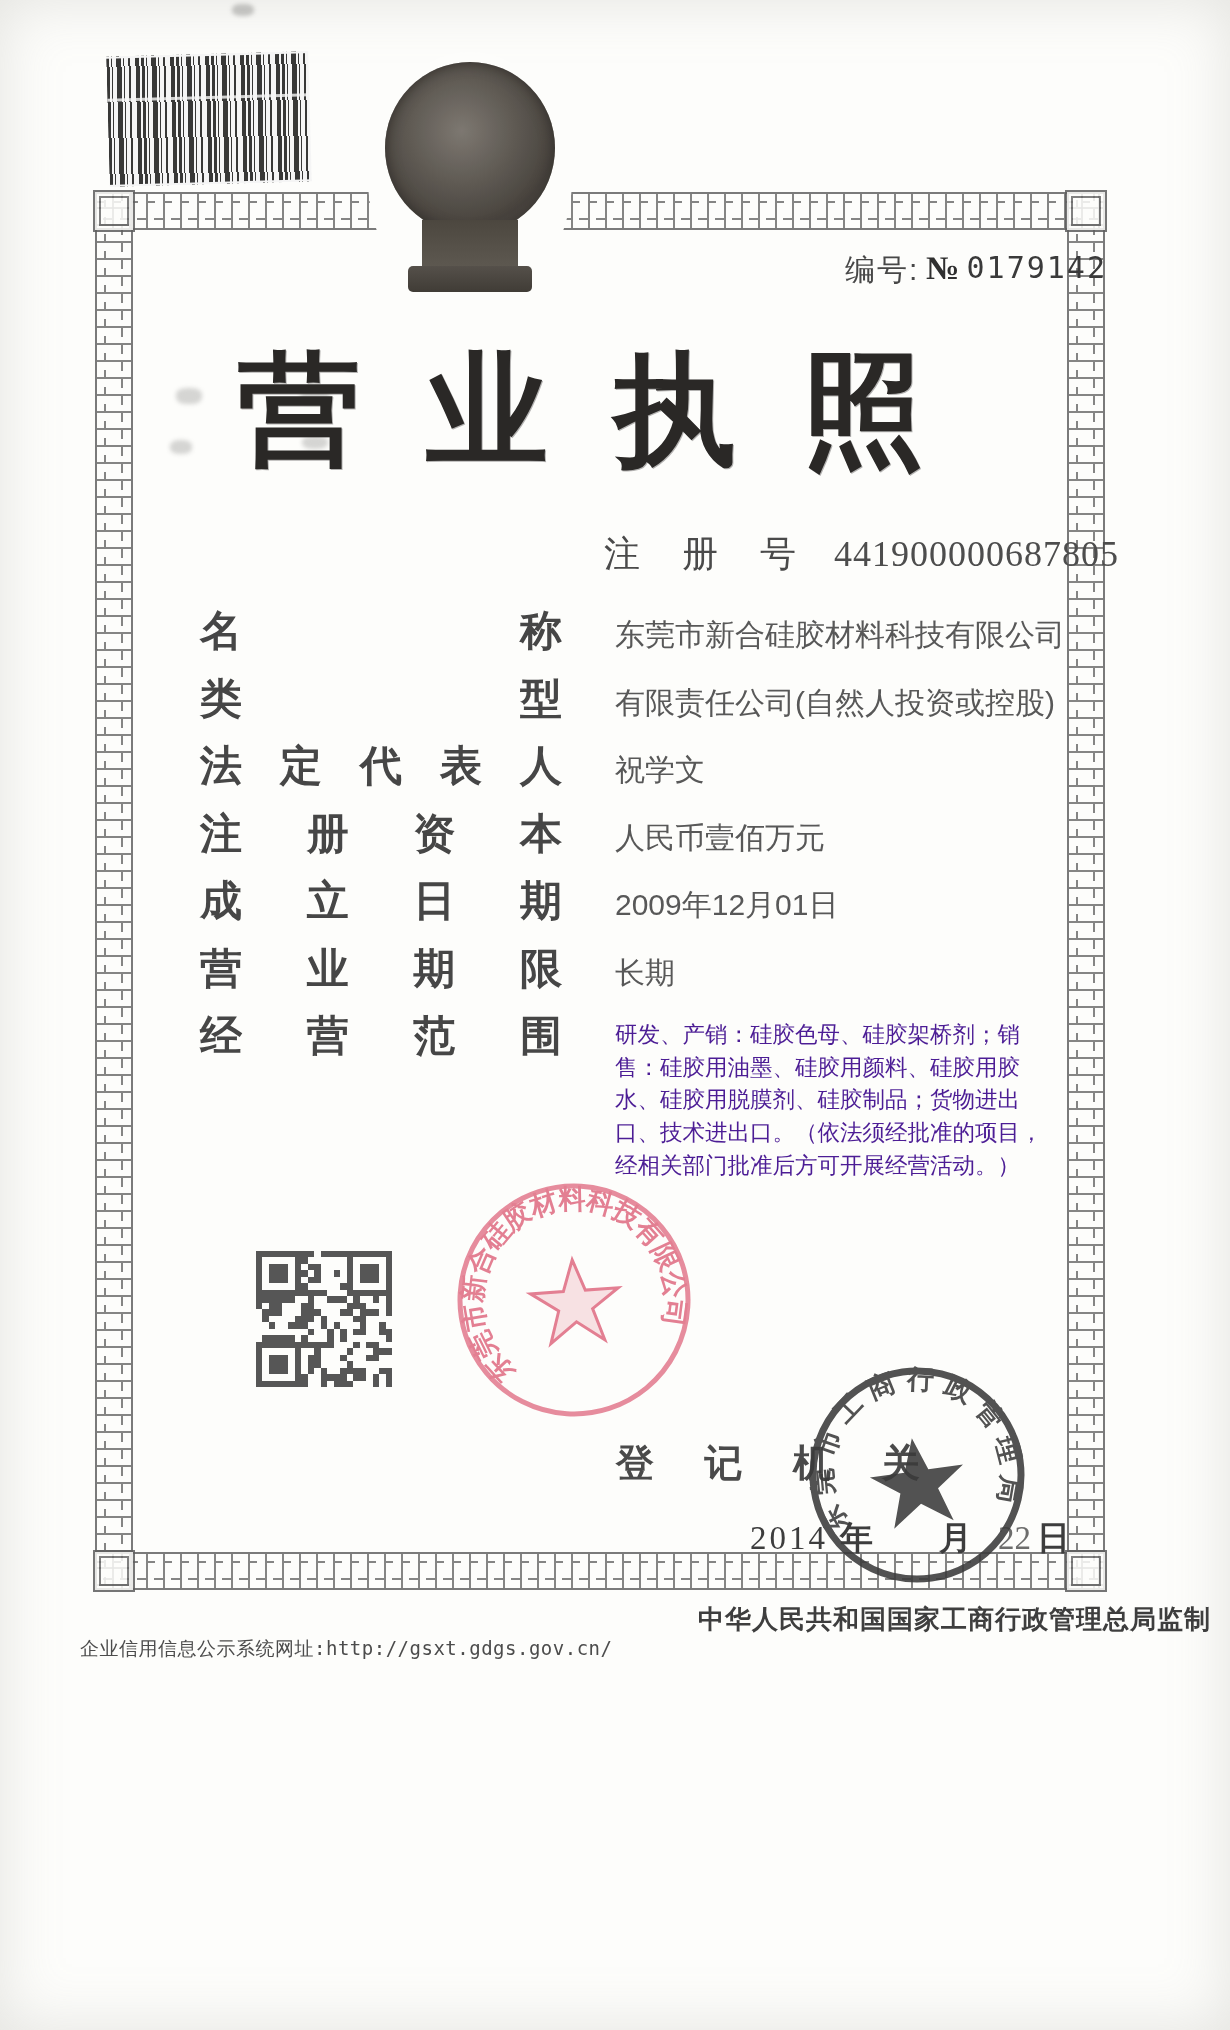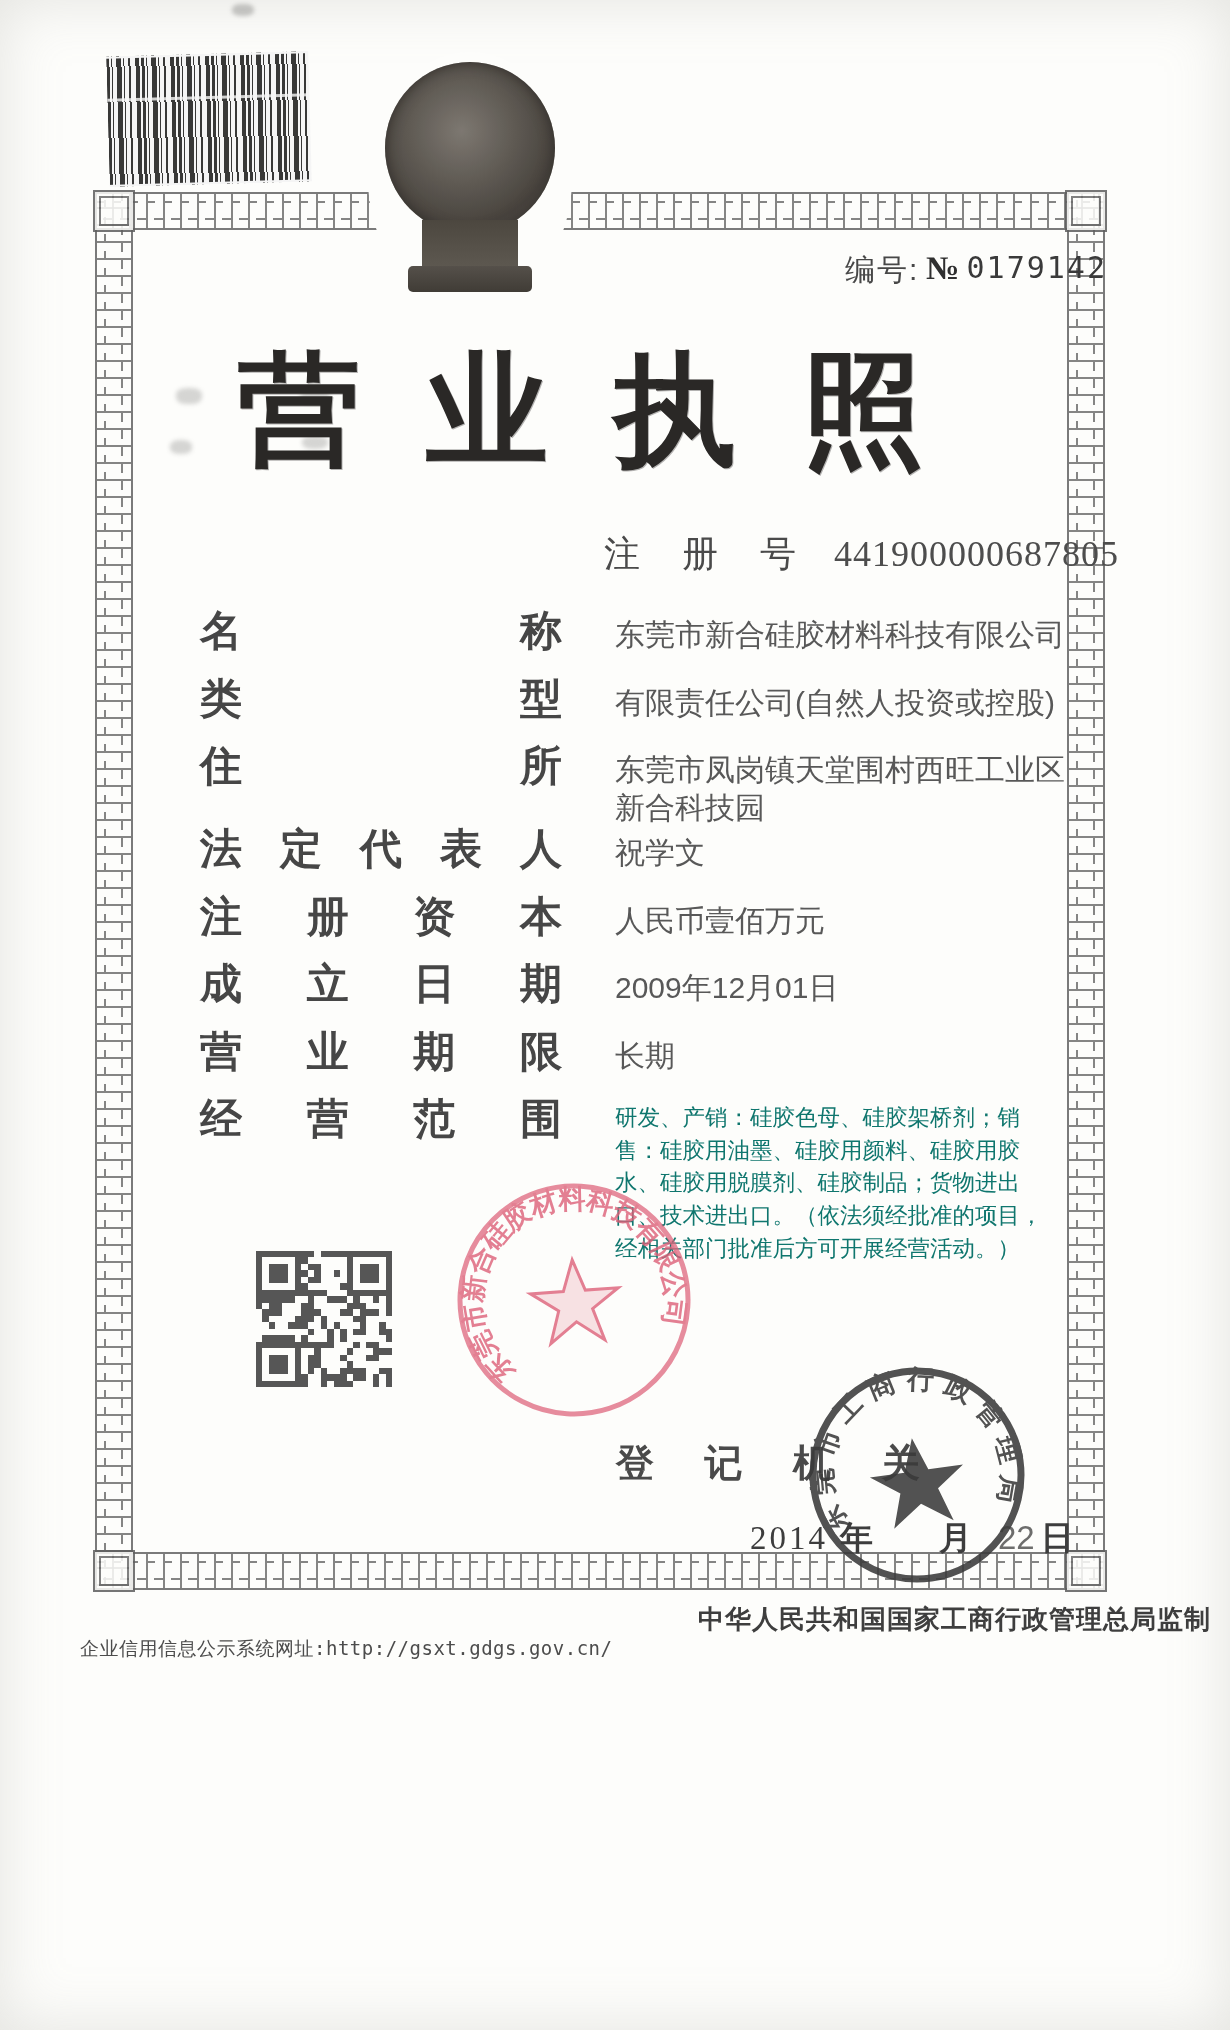--- a/index.html
+++ b/index.html
@@ -76,39 +76,39 @@
   .regno .lab{font-size:36px;color:#4a4a4a;letter-spacing:16px;margin-right:22px;}
   .regno .val{font-size:36px;font-family:"Liberation Serif",serif;color:#4d4d4d;letter-spacing:1px;}
   
   .fields{position:absolute;left:200px;top:608px;width:870px;z-index:4;}
   .row{display:flex;align-items:flex-start;min-height:67.5px;}
   .flabel{
     width:362px;flex:0 0 362px;font-size:42px;font-weight:bold;color:#464646;
     text-align:justify;text-align-last:justify;text-justify:inter-character;line-height:1.1;
   }
   .fvalue{margin-left:53px;font-size:30px;color:#585858;padding-top:8px;line-height:1.25;}
-  .fvalue.small{font-size:22.5px;width:436px;line-height:1.45;padding-top:6px;color:#0f766e;}
+  .fvalue.small{font-size:22.5px;width:436px;line-height:1.45;padding-top:6px;color:#4c1d95;}
   
   .qr{position:absolute;left:256px;top:1251px;width:136px;height:136px;z-index:4;
     display:grid;grid-template-columns:repeat(21,1fr);grid-template-rows:repeat(21,1fr);opacity:.85;}
   .qr div{background:transparent;}
   .qr div.d{background:#3a3a3a;}
   
   .seal{position:absolute;z-index:6;}
   .seal-red{left:452px;top:1178px;width:244px;height:244px;transform:rotate(-18deg);opacity:.8;}
   .seal-black{left:806px;top:1364px;width:222px;height:222px;transform:rotate(-8deg);opacity:.88;}
   
   .registry{position:absolute;left:616px;top:1438px;z-index:4;
     font-size:38px;font-weight:bold;letter-spacing:20px;color:#4a4a4a;}
   .dateline{position:absolute;left:750px;top:1516px;z-index:5;display:flex;align-items:baseline;
     font-size:33px;color:#3d3d3d;}
   .dateline .year{letter-spacing:3px;font-family:"Liberation Serif",serif;}
   .dateline .u1{margin-left:12px;font-weight:bold;}
   .dateline .u2{margin-left:66px;font-weight:bold;}
-  .dateline .day{margin-left:26px;opacity:.75;font-family:Liberation Sans, sans-serif;}
+  .dateline .day{margin-left:26px;opacity:.75;font-family:Liberation Serif, serif;}
   .dateline .u3{margin-left:6px;font-weight:bold;}
   
   .footer-left{position:absolute;left:80px;top:1606px;font-size:19px;color:#4c4c4c;
     font-family:"DejaVu Sans Mono",monospace;letter-spacing:.5px;z-index:4;margin-top:30px;}
   .footer-right{position:absolute;left:698px;top:1602px;font-size:26px;color:#3e3e3e;
     font-weight:bold;letter-spacing:1px;z-index:4;}
   
   .smudge{position:absolute;background:#9a9a98;border-radius:40%;filter:blur(2px);opacity:.4;z-index:2;}
 </style>
 </head>
@@ -152,24 +152,20 @@
   <div class="fields">
     <div class="row">
       <div class="flabel">名称</div>
       <div class="fvalue">东莞市新合硅胶材料科技有限公司</div>
     </div>
     <div class="row">
       <div class="flabel">类型</div>
       <div class="fvalue">有限责任公司(自然人投资或控股)</div>
     </div>
     <div class="row">
-      <div class="flabel">住所</div>
-      <div class="fvalue">东莞市凤岗镇天堂围村西旺工业区新合科技园</div>
-    </div>
-    <div class="row">
       <div class="flabel">法定代表人</div>
       <div class="fvalue">祝学文</div>
     </div>
     <div class="row">
       <div class="flabel">注册资本</div>
       <div class="fvalue">人民币壹佰万元</div>
     </div>
     <div class="row">
       <div class="flabel">成立日期</div>
       <div class="fvalue">2009年12月01日</div>

